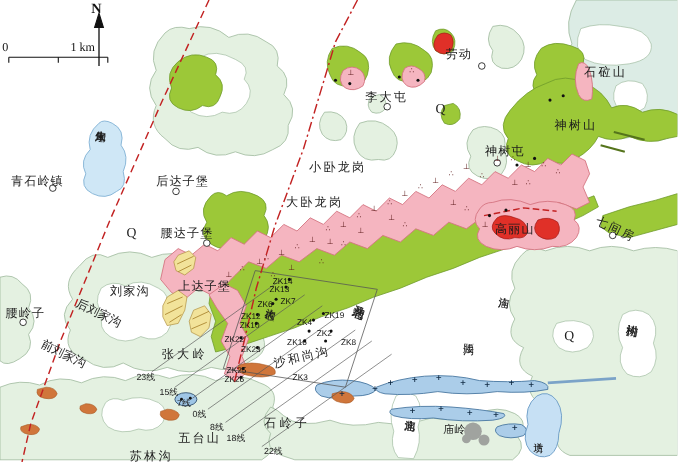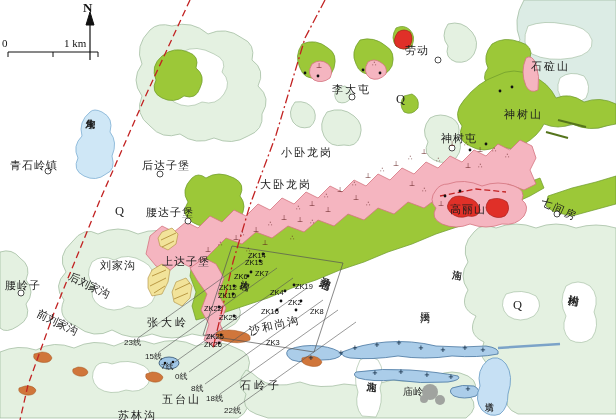--- a/index.html
+++ b/index.html
@@ -301,16 +301,16 @@
       <div class="zk" style="left: 204px; top: 304px;">ZK22</div>
       <div class="zk" style="left: 219px; top: 313px;">ZK23</div>
       <div class="zk" style="left: 206px; top: 332px;">ZK25</div>
       <div class="zk" style="left: 204px; top: 340px;">ZK26</div>
       <div class="ln" style="left: 124px; top: 337px;">23线</div>
       <div class="ln" style="left: 145px; top: 351px; text-align: center;">15线</div>
       <div class="ln" style="left: 161px; top: 361px;">7线</div>
       <div class="ln" style="left: 175px; top: 371px;">0线</div>
       <div class="ln" style="left: 191px; top: 383px;">8线</div>
       <div class="ln" style="left: 206px; top: 393px;">18线</div>
-      <div class="ln" style="left: 224px; top: 405px;">22线</div>
+      <div class="ln" style="left: 240px; top: 405px;">22线</div>
     </div>
 
 </div>
 
 </body></html>

